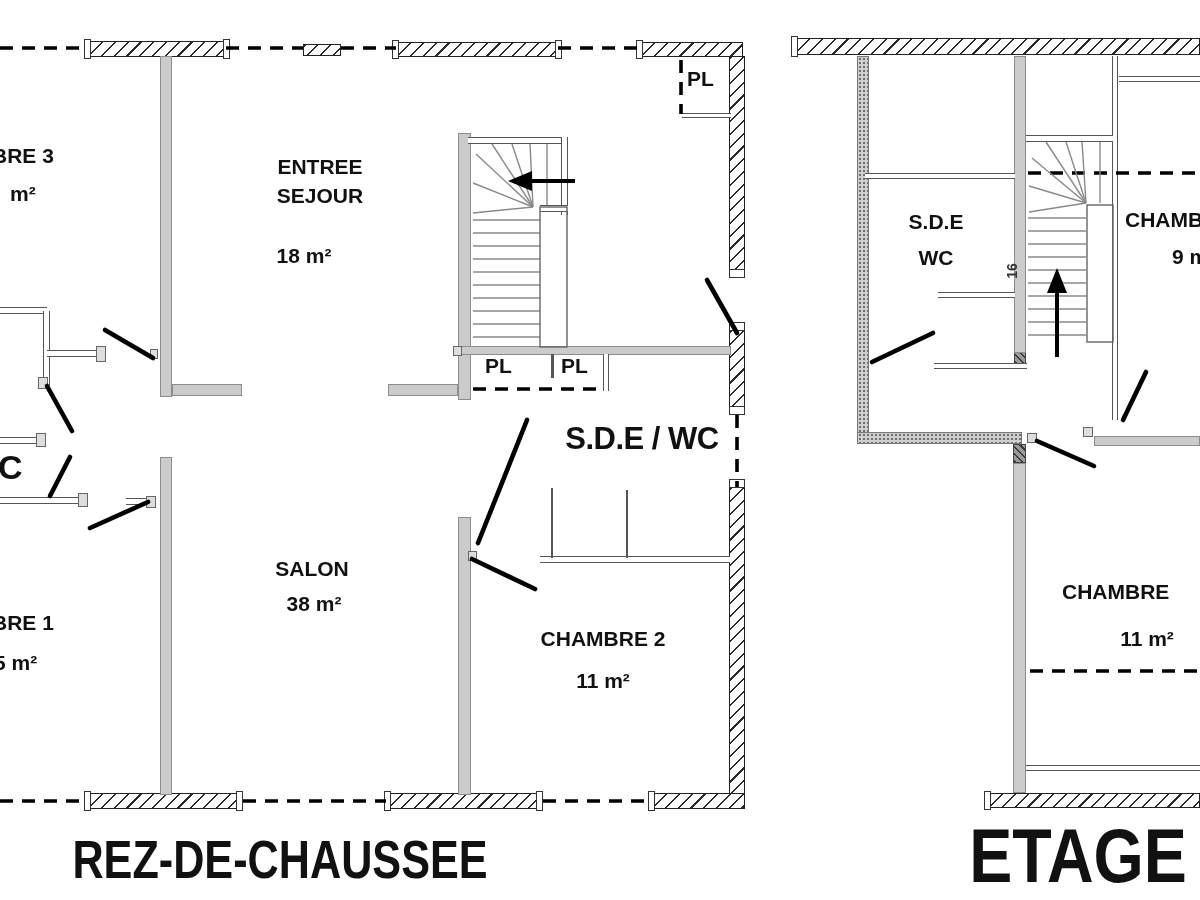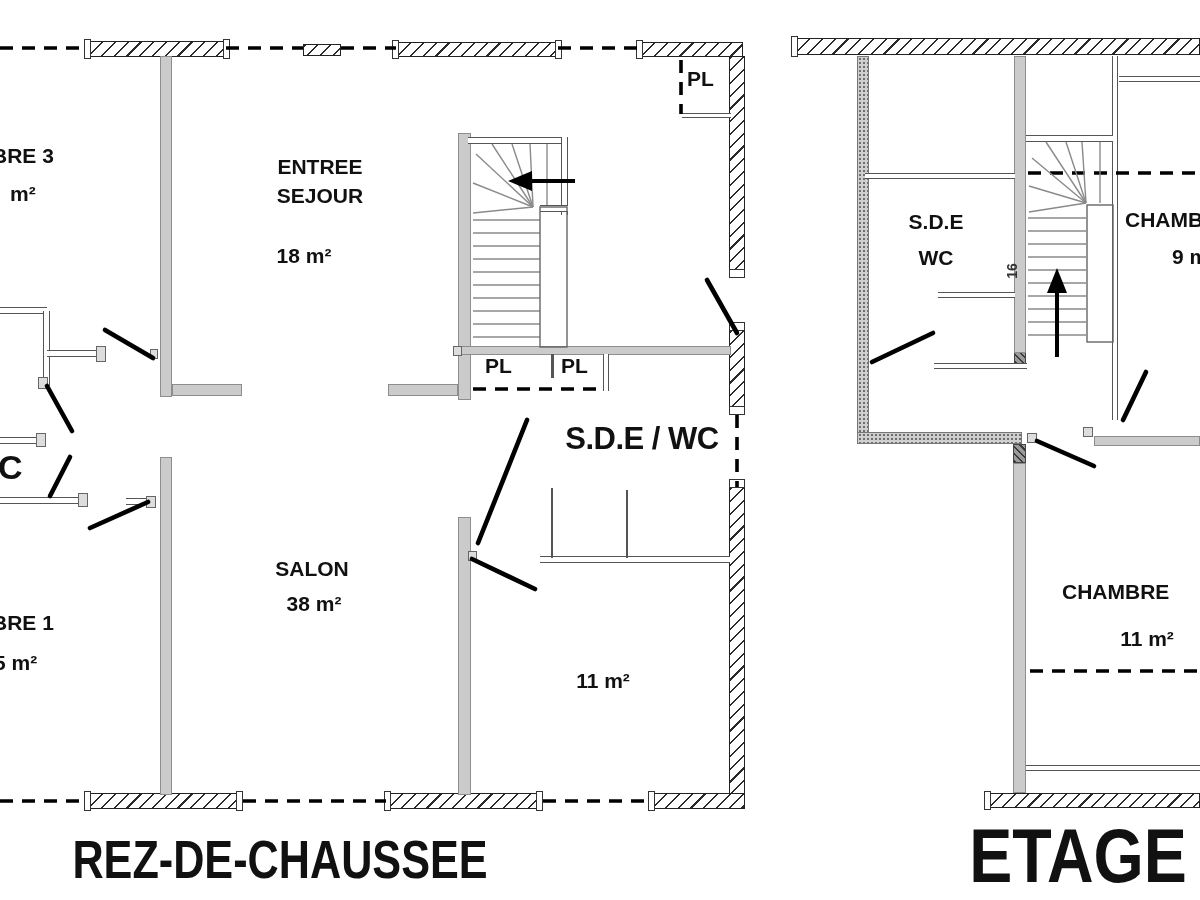--- a/index.html
+++ b/index.html
@@ -226,20 +226,21 @@
 
   <div class="lbl c" style="left:642px;top:423px;font-size:31px;letter-spacing:-0.5px">S.D.E / WC</div>
   <div class="lbl" style="left:-34px;top:450px;font-size:34px">WC</div>
 
   <div class="lbl c" style="left:312px;top:558px">SALON</div>
   <div class="lbl c" style="left:314px;top:593px">38 m²</div>
 
   <div class="lbl" style="left:-71px;top:612px">CHAMBRE 1</div>
   <div class="lbl" style="left:-6px;top:652px">5 m²</div>
 
+  <div class="lbl c" style="left:603px;top:628px">CHAMBRE 2</div>
   <div class="lbl c" style="left:603px;top:670px">11 m²</div>
 
   <div class="lbl title" style="left:280px;top:832px">REZ-DE-CHAUSSEE</div>
 
   <div class="lbl c" style="left:936px;top:211px">S.D.E</div>
   <div class="lbl c" style="left:936px;top:247px">WC</div>
 
   <div class="lbl" style="left:1125px;top:209px">CHAMBRE</div>
   <div class="lbl" style="left:1172px;top:246px">9 m²</div>
 

